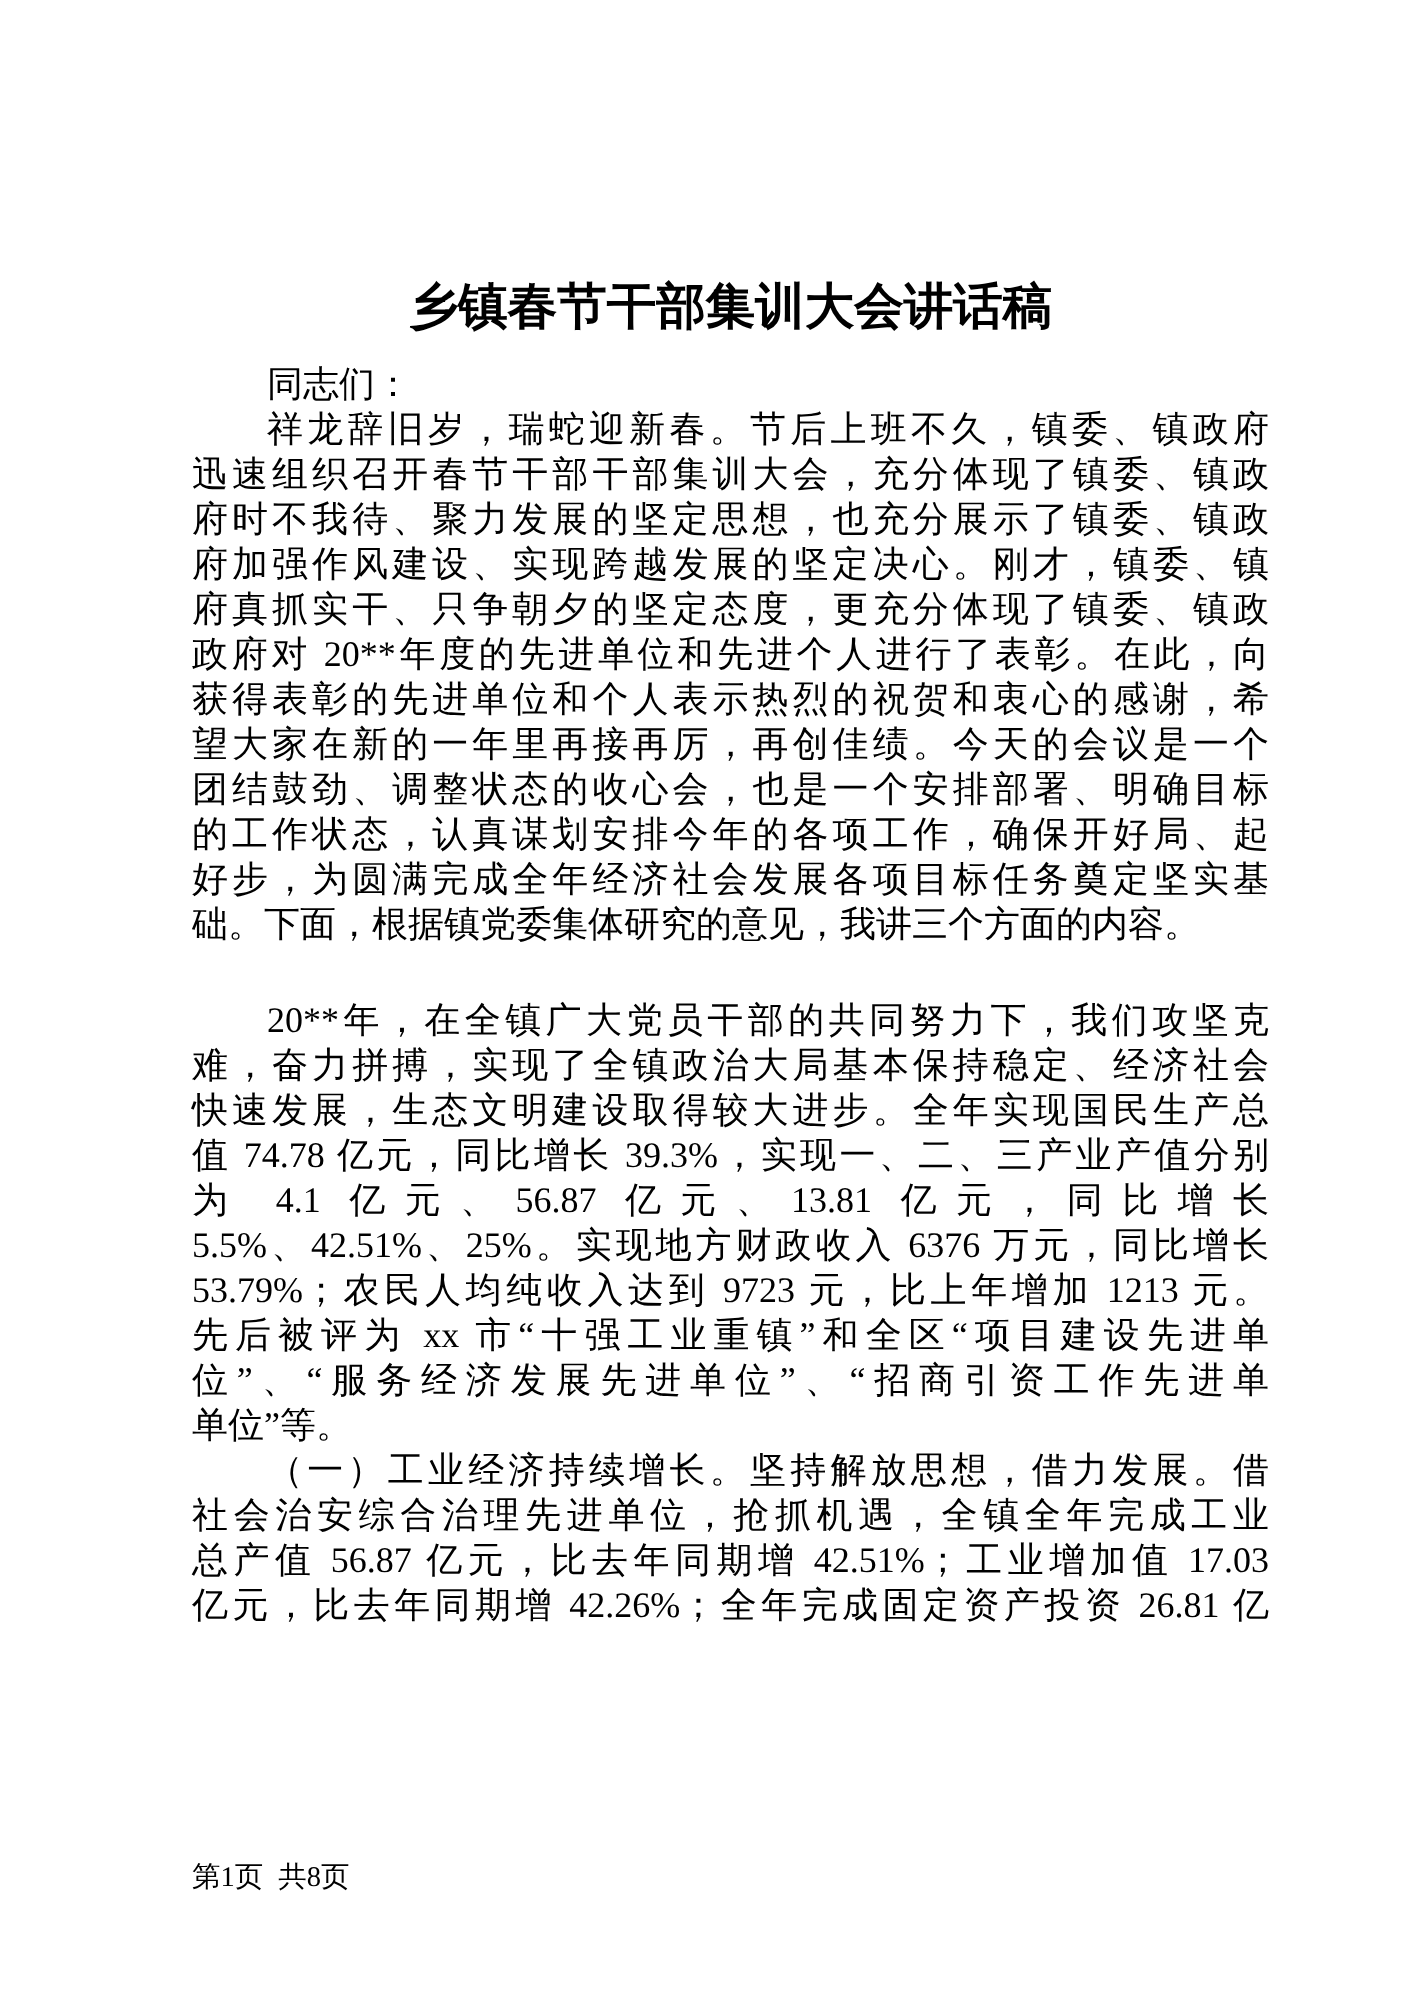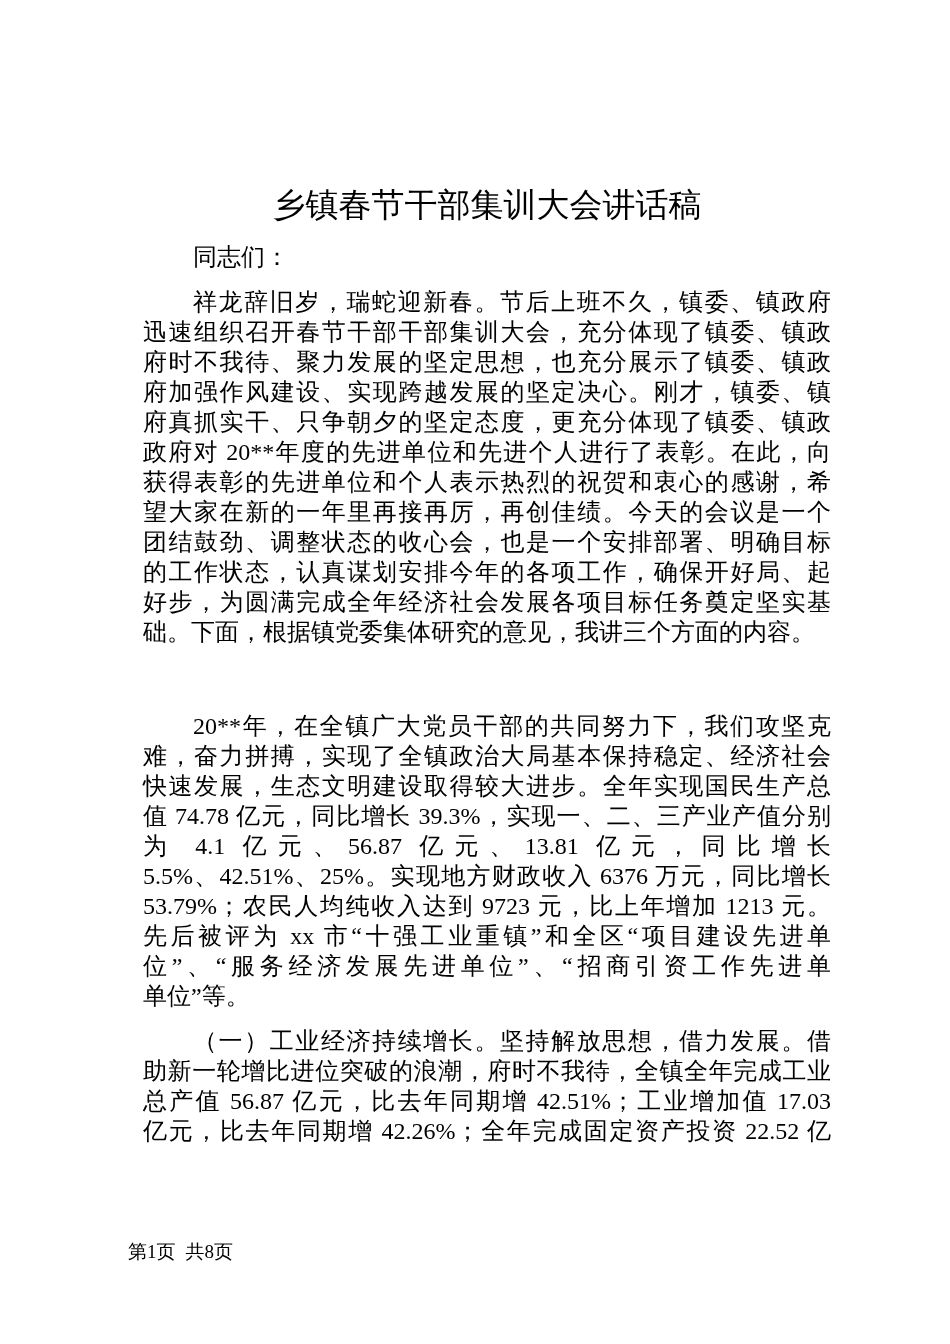--- a/index.html
+++ b/index.html
@@ -15,26 +15,26 @@
     background: #ffffff;
     overflow: hidden;
   }
   .content {
     position: absolute;
     left: 128px; top: 184px;
     width: 718px;
   }
   .doc-title {
     font-size: 33px;
-    font-weight: normal;
+    font-weight: bold;
     text-align: center;
     line-height: 42px;
     margin: 0 0 16px 0;
   }
-  .para { margin: 15px; }
+  .para { margin: 0; }
   .line {
     font-size: 24px;
     line-height: 30px;
     min-height: 30px;
     text-align: justify;
     text-align-last: left;
     word-break: break-all;
   }
   .line.j { text-align-last: justify; }
   .line.indent { text-indent: 50px; }
@@ -81,22 +81,22 @@
           <div class="line j">值 74.78 亿元，同比增长 39.3%，实现一、二、三产业产值分别</div>
           <div class="line j">为 4.1 亿元、56.87 亿元、13.81 亿元，同比增长</div>
           <div class="line j">5.5%、42.51%、25%。实现地方财政收入 6376 万元，同比增长</div>
           <div class="line j">53.79%；农民人均纯收入达到 9723 元，比上年增加 1213 元。</div>
           <div class="line j">先后被评为 xx 市“十强工业重镇”和全区“项目建设先进单</div>
           <div class="line j">位”、“服务经济发展先进单位”、“招商引资工作先进单</div>
           <div class="line">单位”等。</div>
         </div>
         <div class="para">
           <div class="line j indent">（一）工业经济持续增长。坚持解放思想，借力发展。借</div>
-          <div class="line j">助新一轮增比进位突破的浪潮，府时不我待，全镇全年完成工业</div>
+          <div class="line j">社会治安综合治理先进单位，抢抓机遇，全镇全年完成工业</div>
           <div class="line j">总产值 56.87 亿元，比去年同期增 42.51%；工业增加值 17.03</div>
-          <div class="line j">亿元，比去年同期增 42.26%；全年完成固定资产投资 22.52 亿</div>
+          <div class="line j">亿元，比去年同期增 42.26%；全年完成固定资产投资 26.81 亿</div>
         </div>
       </div>
   </div>
   <div class="footer">
     <span>第1页</span><span class="gap"></span><span>共8页</span>
   </div>
 </div>
 
 </body></html>

